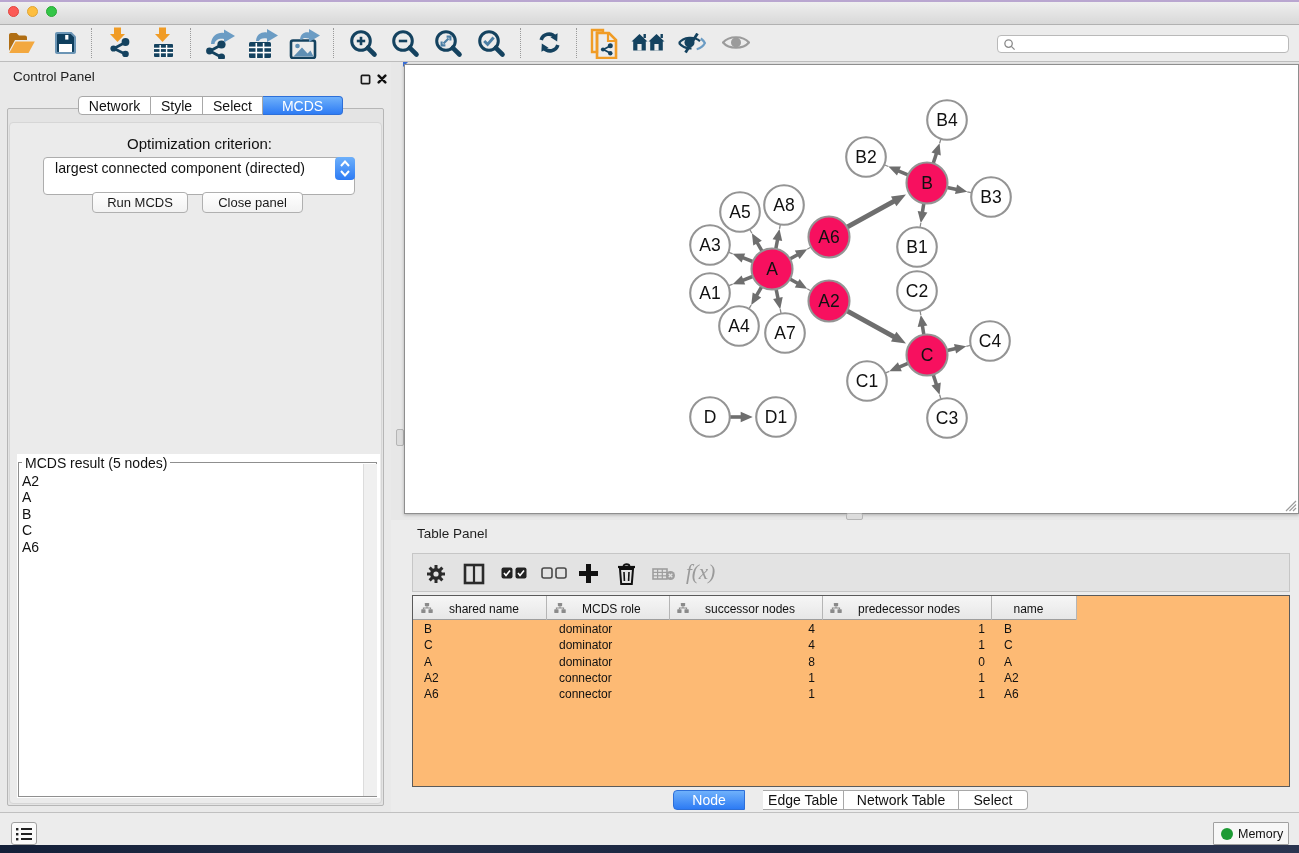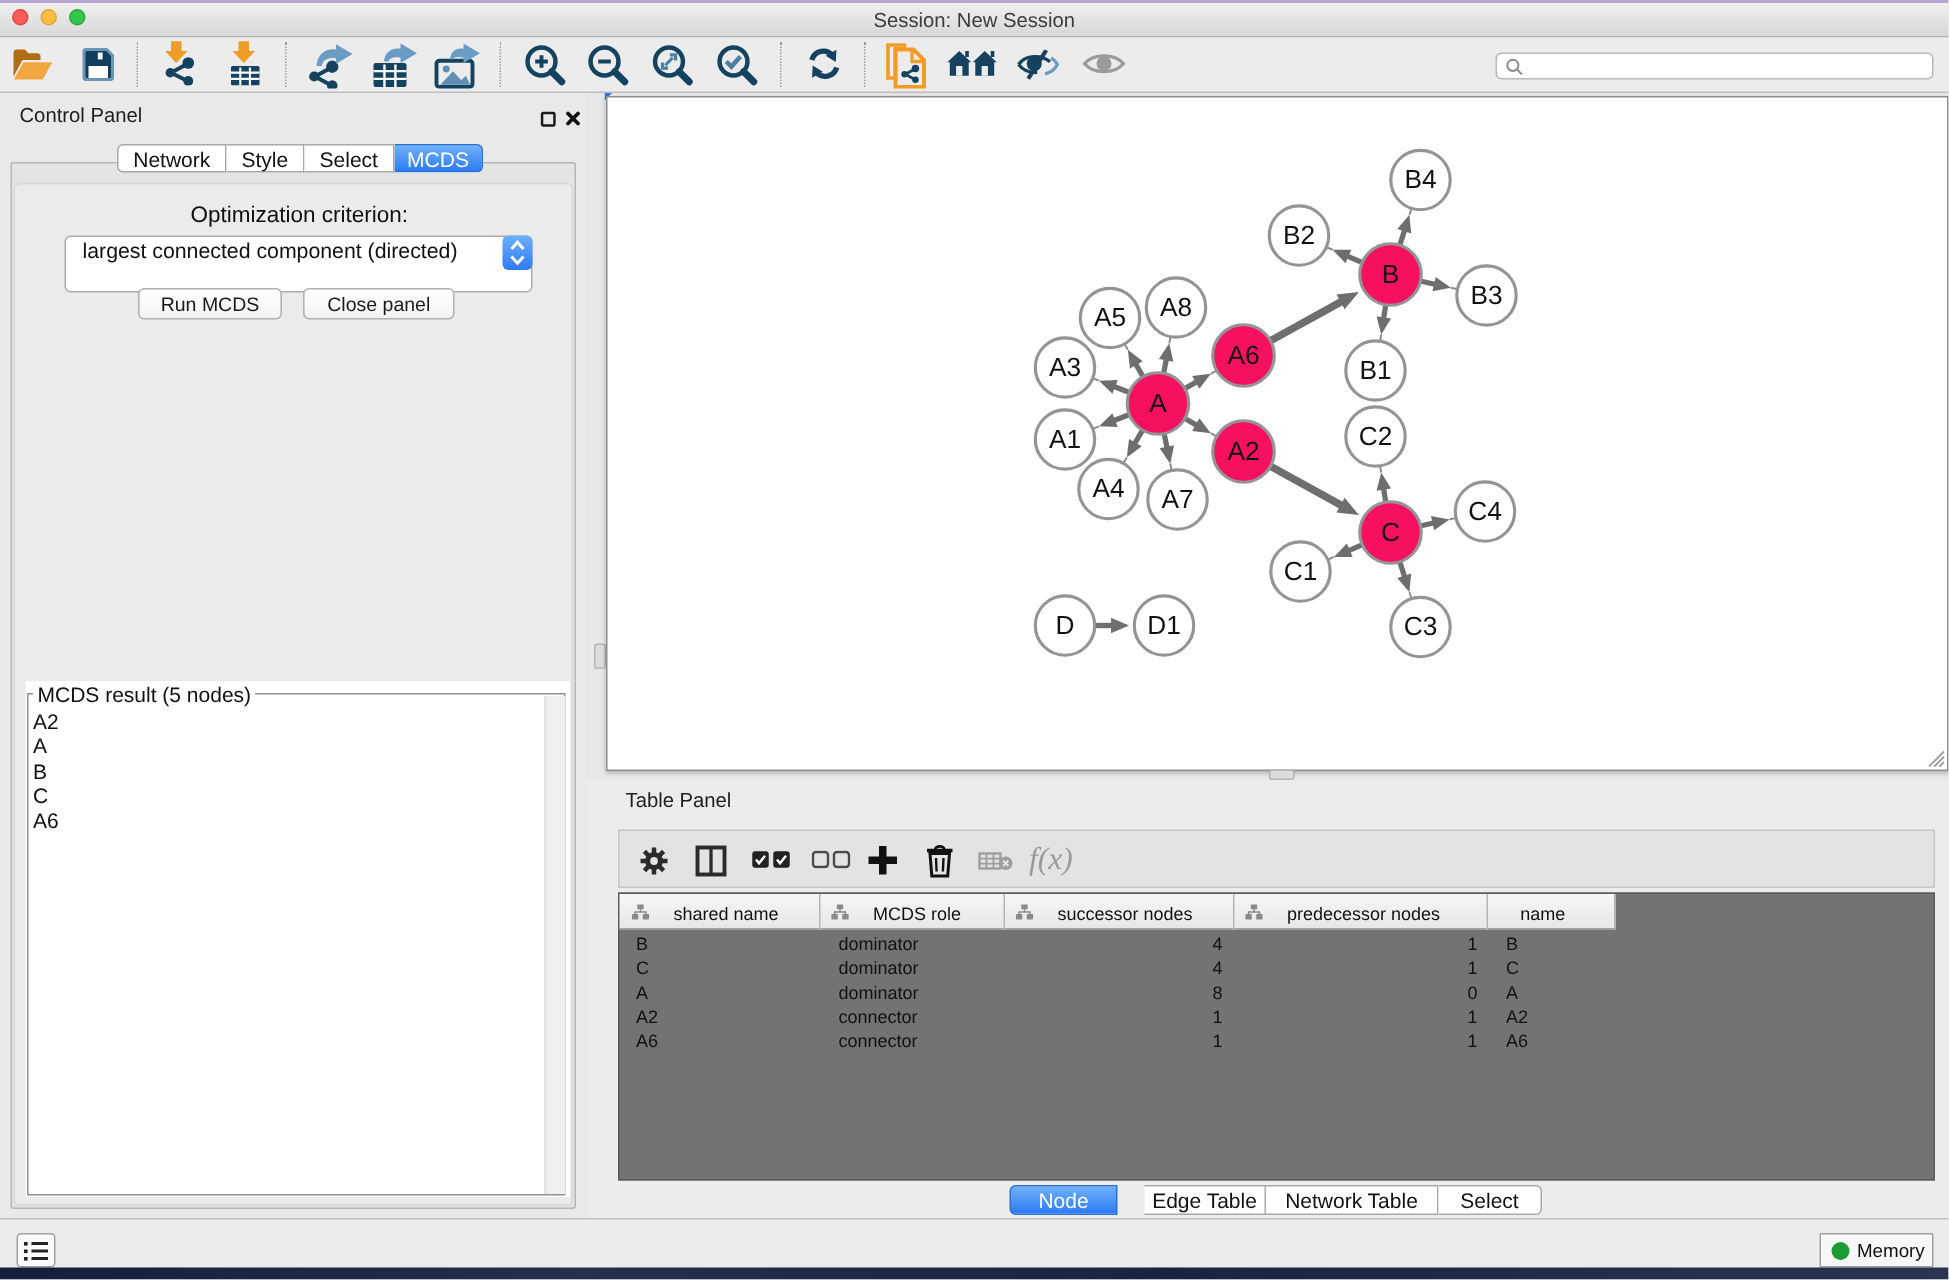--- a/index.html
+++ b/index.html
@@ -17,21 +17,20 @@
 </style>
 </head>
 <body>
 
 <div class="abs" style="left:0;top:0;width:1299px;height:2px;background:#b9a6d0;"></div>
 
 <div class="abs winbar" style="left:0;top:2px;width:1299px;height:23px;">
   <div class="tl" style="left:8px;top:4px;background:#fc5b57;border:0.5px solid #e2463f;"></div>
   <div class="tl" style="left:27px;top:4px;background:#fdbe3f;border:0.5px solid #e0a535;"></div>
   <div class="tl" style="left:46px;top:4px;background:#34c648;border:0.5px solid #2aa836;"></div>
-  <div class="abs" style="left:0;right:0;top:4px;text-align:center;font-size:13.5px;color:#3c3c3c;">Session: New Session</div>
 </div>
 
 <div class="abs" style="left:0;top:25px;width:1299px;height:37px;background:#ececec;border-bottom:1px solid #bdbdbd;">
 
   <div class="abs" style="left:91px;top:3px;height:30px;border-left:1px dotted #9a9a9a;"></div>
   <div class="abs" style="left:190px;top:3px;height:30px;border-left:1px dotted #9a9a9a;"></div>
   <div class="abs" style="left:333px;top:3px;height:30px;border-left:1px dotted #9a9a9a;"></div>
   <div class="abs" style="left:520px;top:3px;height:30px;border-left:1px dotted #9a9a9a;"></div>
   <div class="abs" style="left:576px;top:3px;height:30px;border-left:1px dotted #9a9a9a;"></div>
 
@@ -191,21 +190,21 @@
   <svg class="abs" style="left:377px;top:12px;" width="10" height="10" viewBox="0 0 12 12">
     <path d="M2 2 L10 10 M10 2 L2 10" stroke="#111" stroke-width="3" stroke-linecap="round"></path>
   </svg>
 
   <div class="abs" style="left:7px;top:46px;width:377px;height:698px;background:#e4e4e4;border:1px solid #b6b6b6;border-radius:2px;"></div>
   <div class="abs" style="left:9px;top:60px;width:373px;height:682px;background:#ebebeb;border:1px solid #d6d6d6;border-radius:4px;"></div>
 
   <div class="tab" style="left:78px;width:73px;border-left:1px solid #a8a8a8;border-radius:4px 0 0 4px;top:34px;">Network</div>
   <div class="tab" style="left:151px;width:52px;top:34px;">Style</div>
   <div class="tab" style="left:203px;width:60px;top:34px;">Select</div>
-  <div class="tab seg-blue" style="left:263px;width:59px;top:34px;border-radius:0 4px 4px 0;">MCDS</div>
+  <div class="tab seg-blue" style="left:263px;width:80px;top:34px;border-radius:0 4px 4px 0;">MCDS</div>
 
   <div class="abs" style="left:4px;top:72.5px;width:391px;text-align:center;font-size:15px;color:#111;">Optimization criterion:</div>
 
   <div class="abs" style="left:43px;top:95px;width:312px;height:38px;background:#fff;border:1px solid #adadad;border-radius:4px;">
     <div style="position:absolute;left:11px;top:2px;font-size:14.2px;color:#111;">largest connected component (directed)</div>
     <div style="position:absolute;right:-1px;top:-1px;width:20px;height:23px;border-radius:4px;background:linear-gradient(#6db0fb,#2d7bf4);">
       <svg width="12" height="17" viewBox="0 0 12 17" style="position:absolute;left:4px;top:3px;">
         <path d="M2 6 L6 1.5 L10 6" fill="none" stroke="#fff" stroke-width="2"></path>
         <path d="M2 11 L6 15.5 L10 11" fill="none" stroke="#fff" stroke-width="2"></path>
       </svg>
@@ -394,21 +393,21 @@
       <line x1="1" y1="8.8" x2="15" y2="8.8" stroke="#9e9e9e" stroke-width="1.2"></line>
       <line x1="5.6" y1="2" x2="5.6" y2="12" stroke="#9e9e9e" stroke-width="1.2"></line>
       <line x1="10.3" y1="2" x2="10.3" y2="12" stroke="#9e9e9e" stroke-width="1.2"></line>
       <circle cx="18.5" cy="8.5" r="4.5" fill="#9e9e9e"></circle>
       <path d="M16.7 6.7 L20.3 10.3 M20.3 6.7 L16.7 10.3" stroke="#e3e3e3" stroke-width="1.3"></path>
     </svg>
 
     <div class="abs" style="left:273px;top:6px;font-family:'Liberation Serif',serif;font-style:italic;font-size:21px;color:#9a9a9a;">f(x)</div>
   </div>
 
-  <div class="abs" style="left:21px;top:75px;width:878px;height:192px;background:#737373;border:1px solid #5a5a5a;">
+  <div class="abs" style="left:21px;top:75px;width:878px;height:192px;background:#fdba74;border:1px solid #5a5a5a;">
     <div class="abs" style="left:0;top:0;width:664px;height:24px;background:linear-gradient(#f6f6f6,#e7e7e7);border-bottom:1px solid #9e9e9e;"></div>
 <div class="abs" style="left:1px;top:0;width:133px;height:24px;border-right:1px solid #b5b5b5;"></div>
 <svg class="abs" style="left:8px;top:6px;" width="12" height="12" viewBox="0 0 13 12">
  <rect x="4.2" y="0.5" width="4.6" height="3.6" rx="0.5" fill="#8a8a8a"></rect>
  <rect x="0.3" y="7.4" width="4.6" height="4" rx="0.5" fill="#8a8a8a"></rect>
  <rect x="8.1" y="7.4" width="4.6" height="4" rx="0.5" fill="#8a8a8a"></rect>
  <path d="M6.5 4.1 L6.5 6 M2.6 7.4 L2.6 6 L10.4 6 L10.4 7.4" stroke="#8a8a8a" stroke-width="1.1" fill="none"></path>
 </svg>
 <div class="abs" style="left:36px;top:5.5px;font-size:12px;color:#111;">shared name</div>
 <div class="abs" style="left:134px;top:0;width:123px;height:24px;border-right:1px solid #b5b5b5;"></div>

